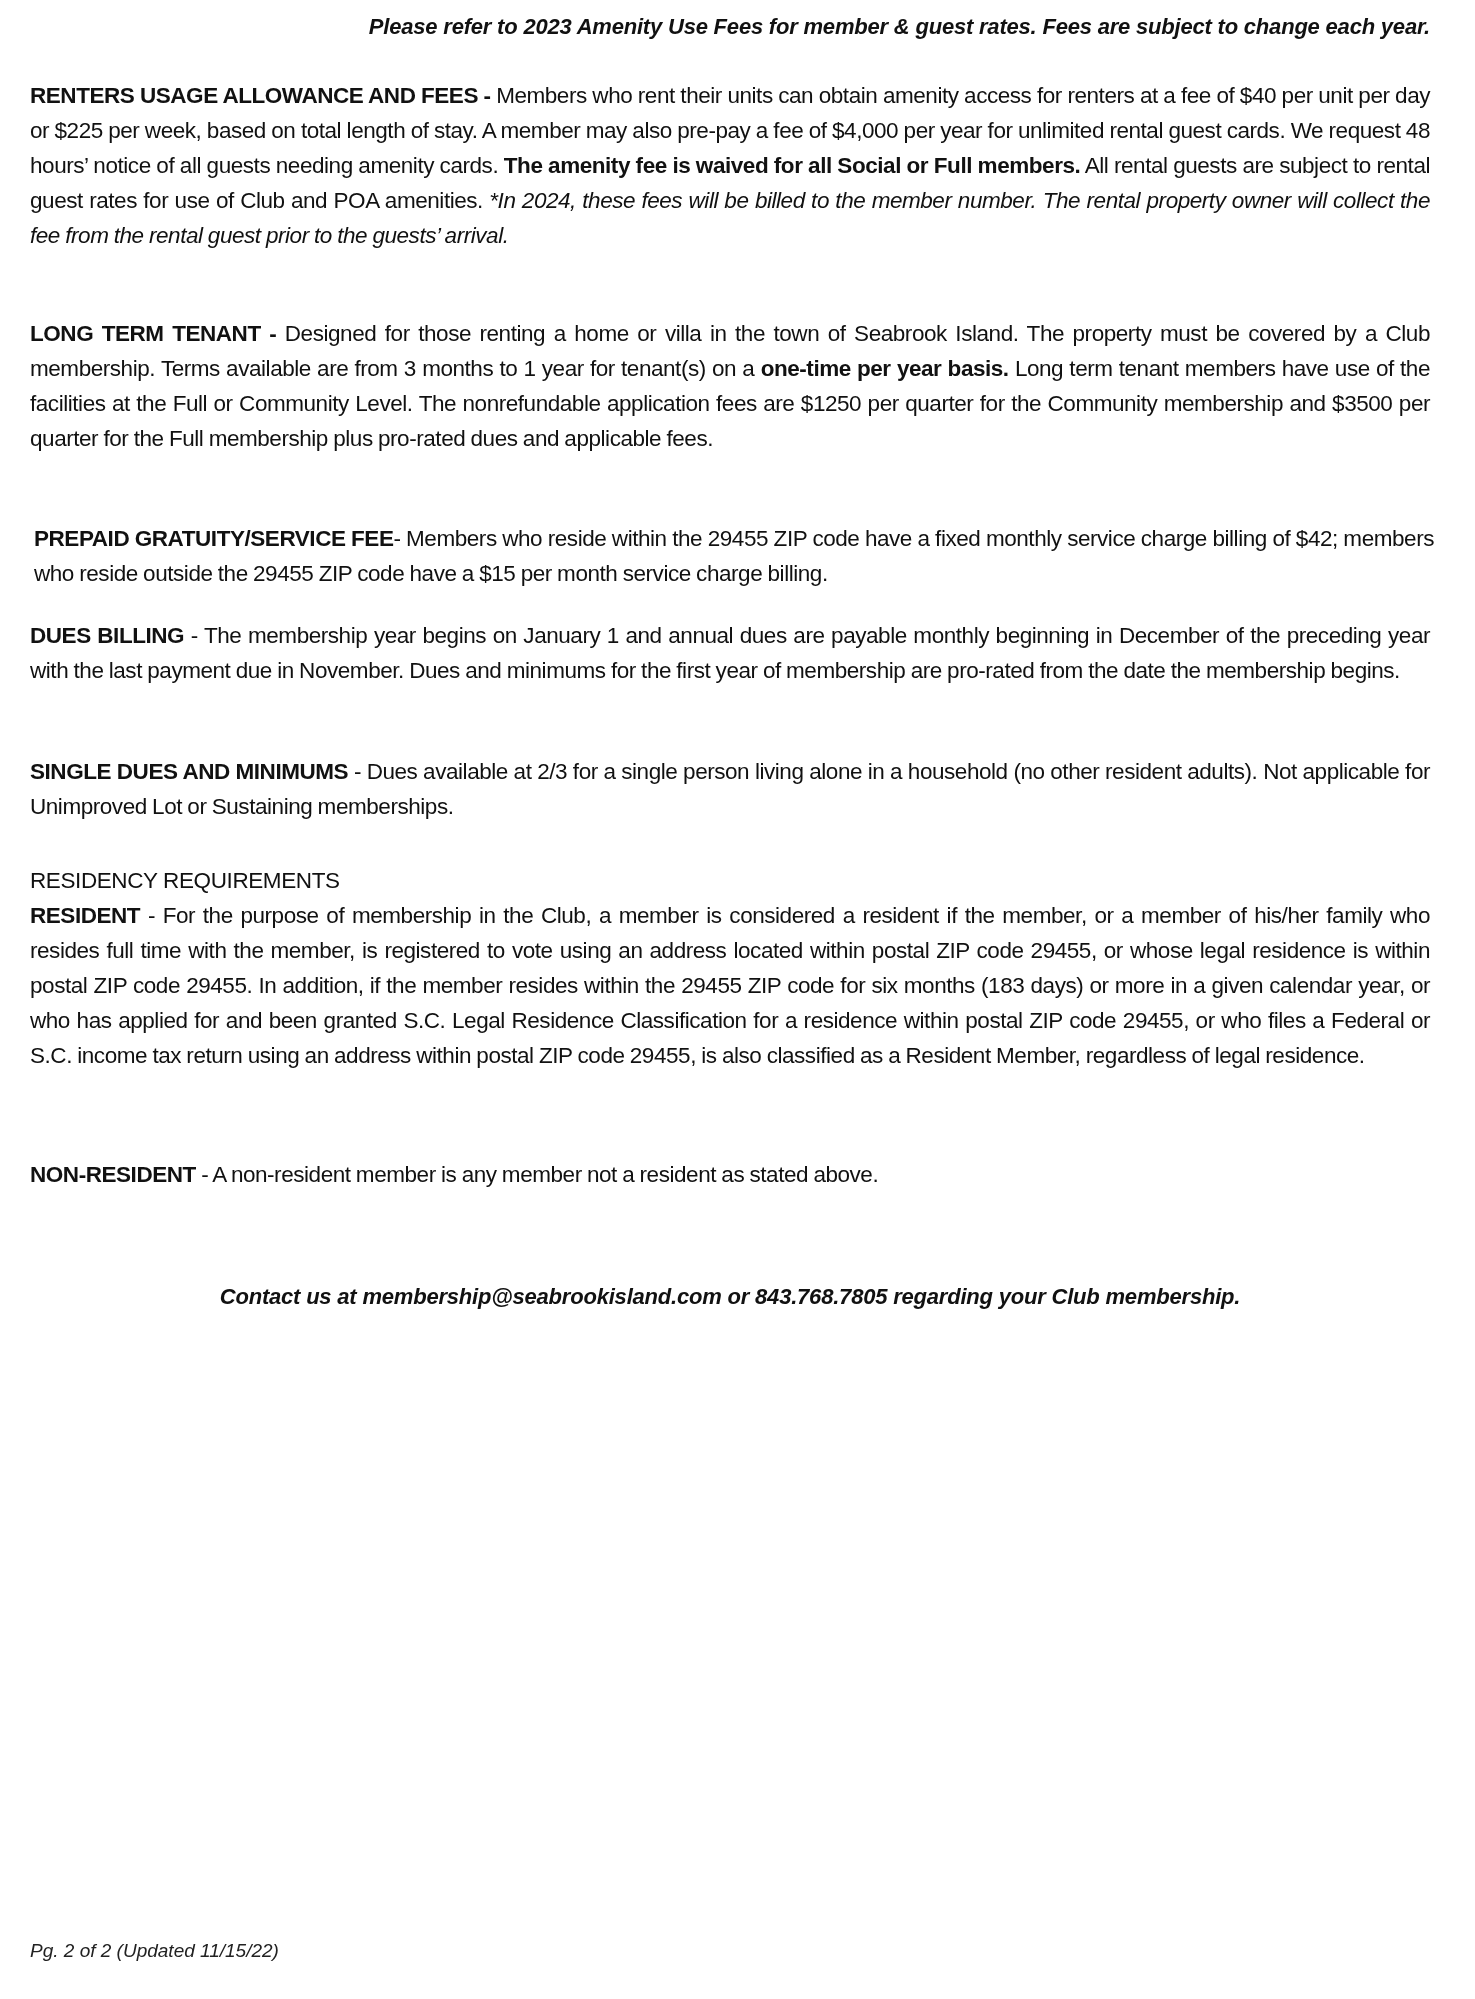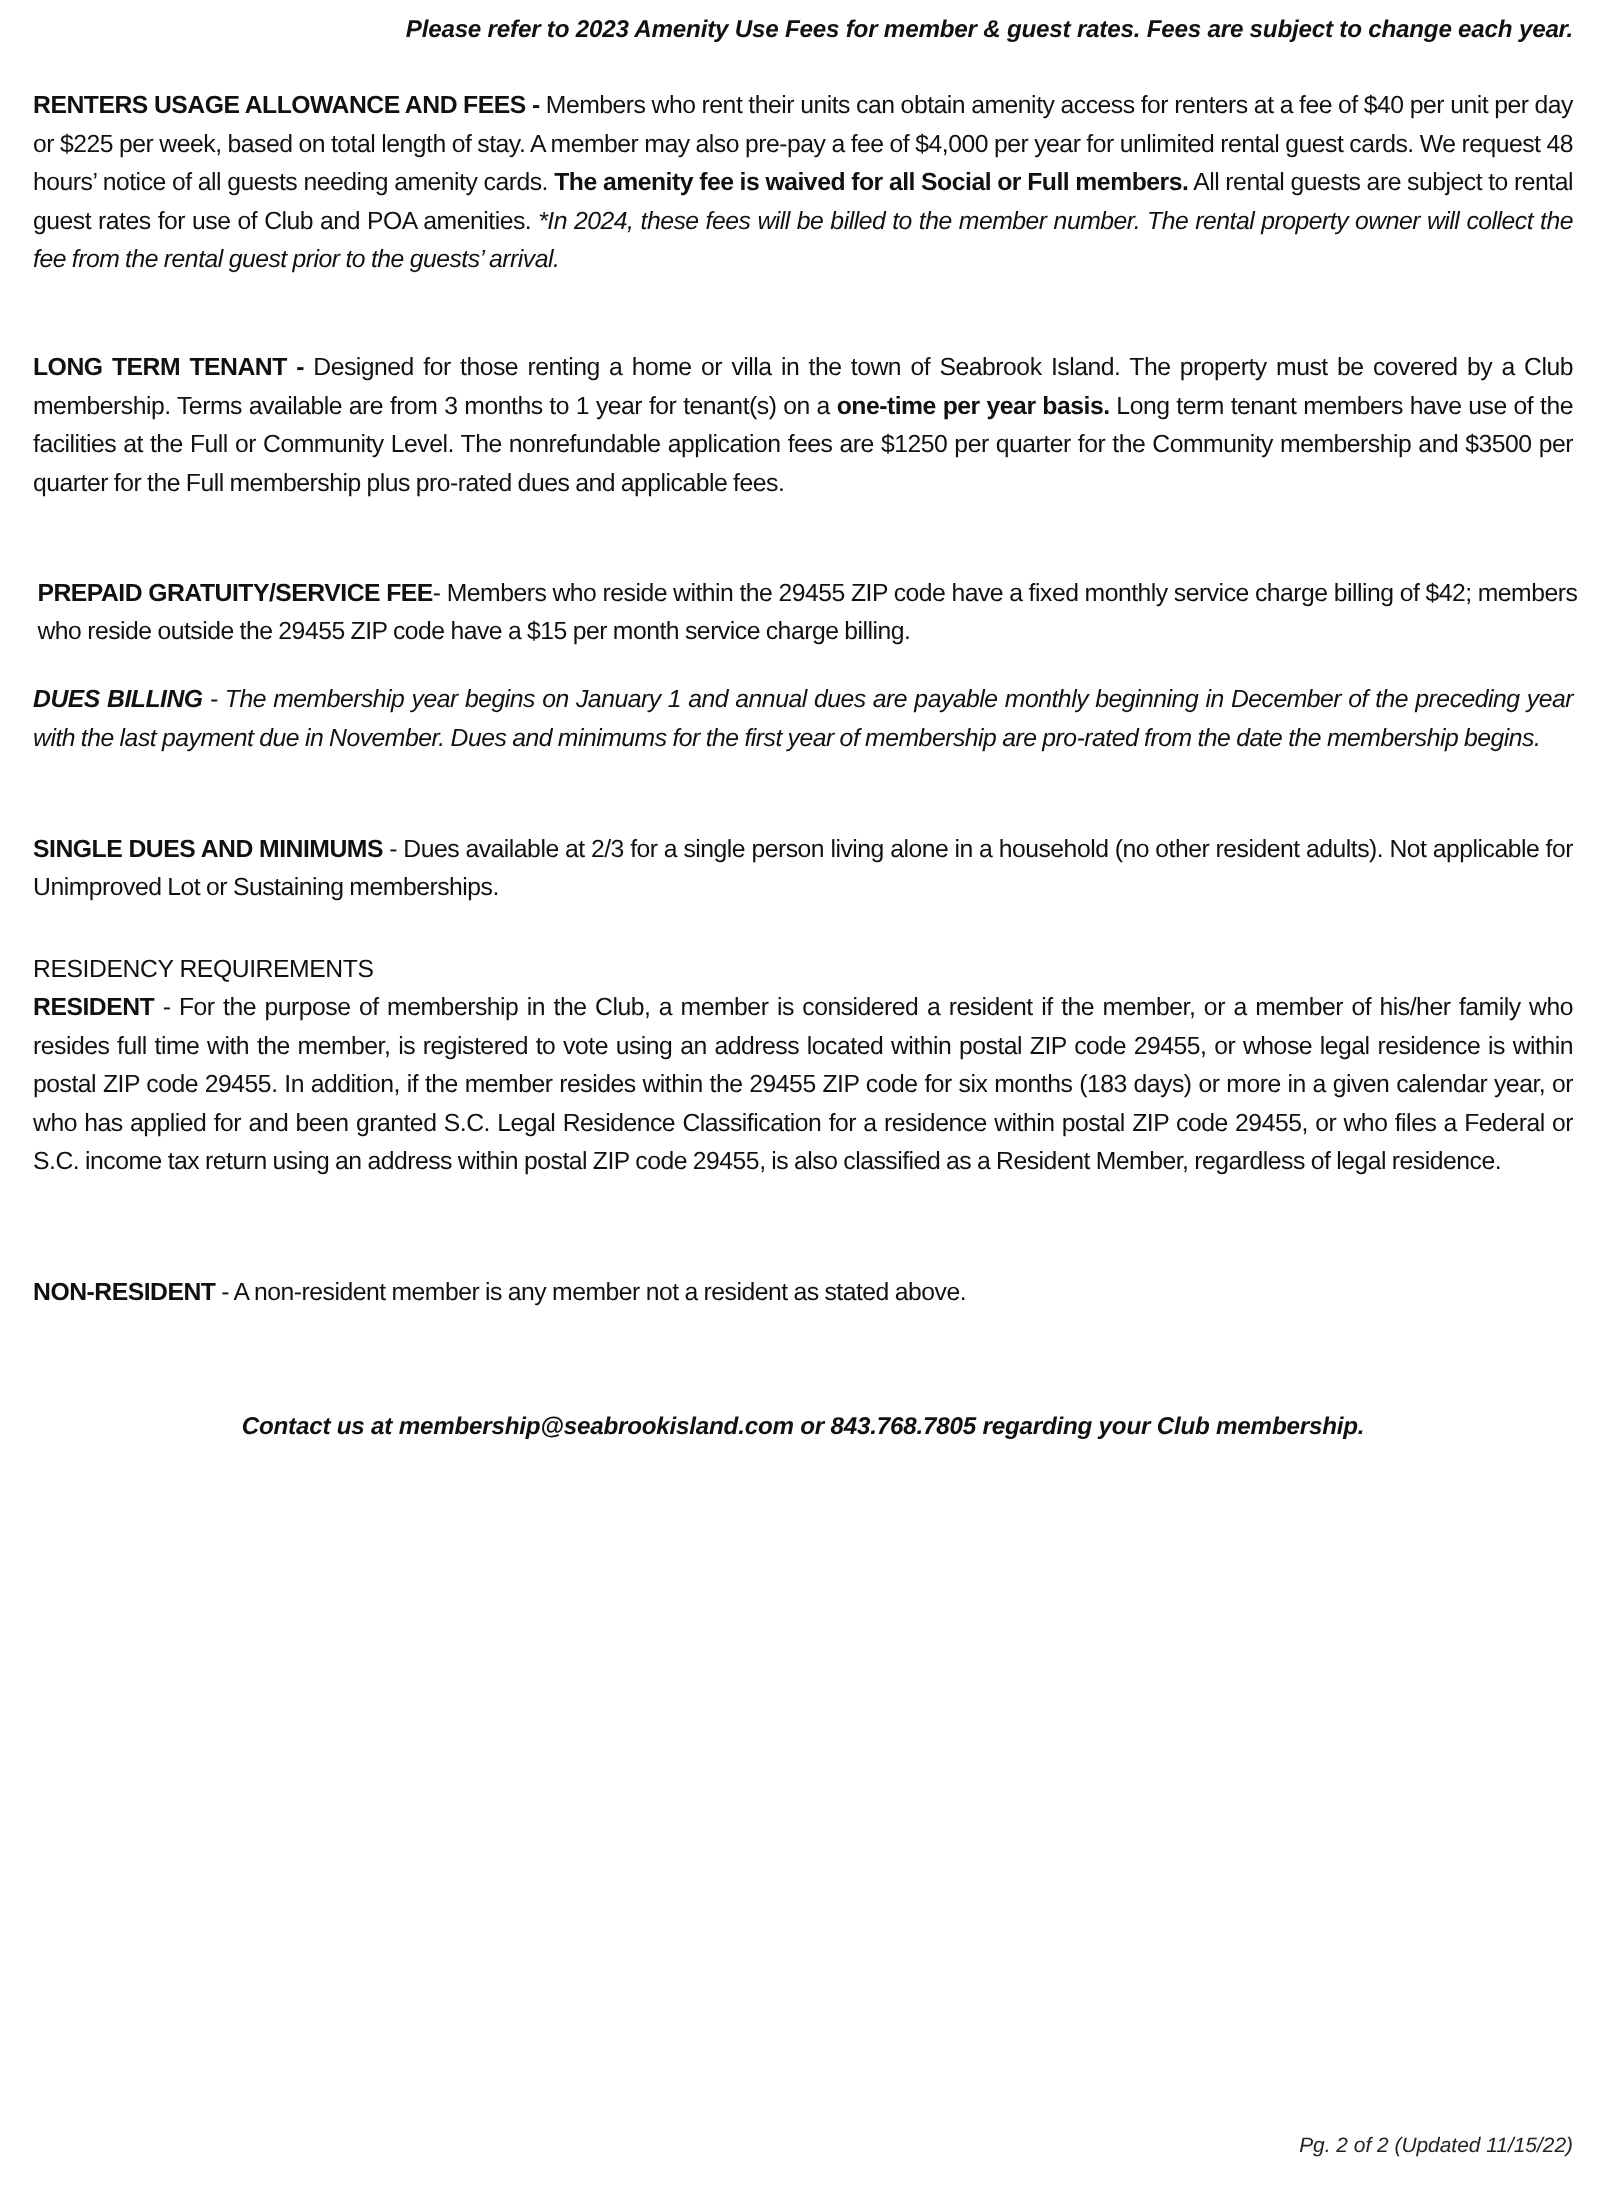--- a/index.html
+++ b/index.html
@@ -78,21 +78,21 @@
     .contact .email, .contact .phone {
       color: inherit;
       text-decoration: none;
       text-align: right;
     }
     .footer {
       position: absolute;
       top: 1938px;
       left: 0;
       width: 1400px;
-      text-align: right;
+      text-align: left;
       font-style: italic;
       font-size: 19px;
       line-height: 26px;
       color: #222222;
     }
   </style>
 </head>
 <body>
 
 <div class="page">
@@ -104,21 +104,21 @@
   </p>
 
   <p class="para p-longterm" style="margin:0;">
     <b>LONG TERM TENANT -</b><span> Designed for those renting a home or villa in the town of Seabrook Island. The property must be covered by a Club membership. Terms available are from 3 months to 1 year for tenant(s) on a </span><span class="bi">one-time per year basis.</span><span> Long term tenant members have use of the facilities at the Full or Community Level. The nonrefundable application fees are $1250 per quarter for the Community membership and $3500 per quarter for the Full membership plus pro-rated dues and applicable fees.</span>
   </p>
 
   <p class="para p-prepaid" style="margin:4px;">
     <b>PREPAID GRATUITY/SERVICE FEE</b><span>- Members who reside within the 29455 ZIP code have a fixed monthly service charge billing of $42; members who reside outside the 29455 ZIP code have a $15 per month service charge billing.</span>
   </p>
 
-  <p class="para p-dues" style="margin:0;font-style:italic;">
+  <p class="para p-dues" style="margin:0;">
     <b>DUES BILLING</b><span> - The membership year begins on January 1 and annual dues are payable monthly beginning in December of the preceding year with the last payment due in November. Dues and minimums for the first year of membership are pro-rated from the date the membership begins.</span>
   </p>
 
   <p class="para p-single" style="margin:0;">
     <b>SINGLE DUES AND MINIMUMS</b><span> - Dues available at 2/3 for a single person living alone in a household (no other resident adults). Not applicable for Unimproved Lot or Sustaining memberships.</span>
   </p>
 
   <div class="residency-heading">RESIDENCY REQUIREMENTS</div>
 
   <p class="para p-resident" style="margin:0;">

